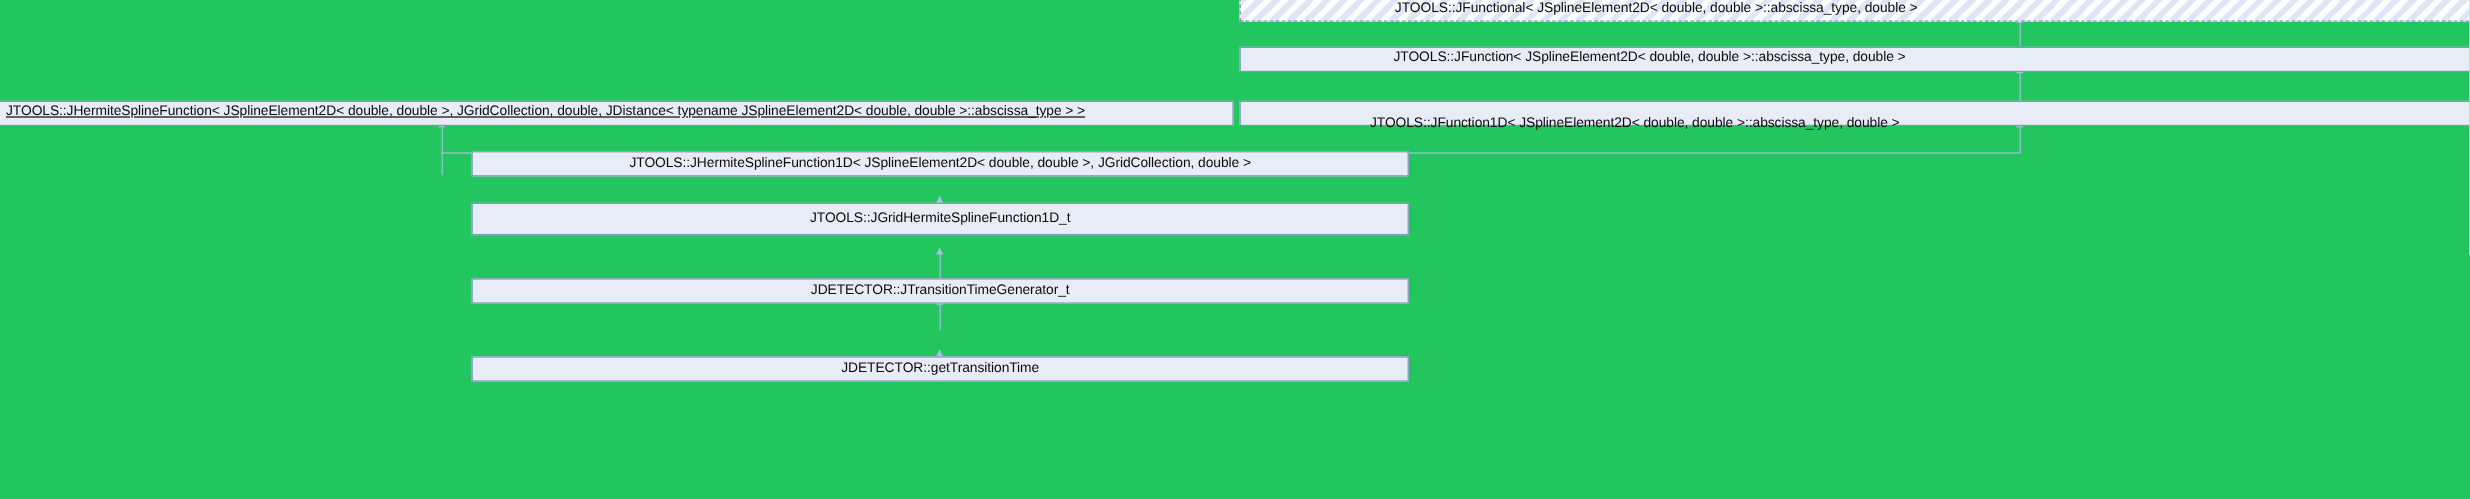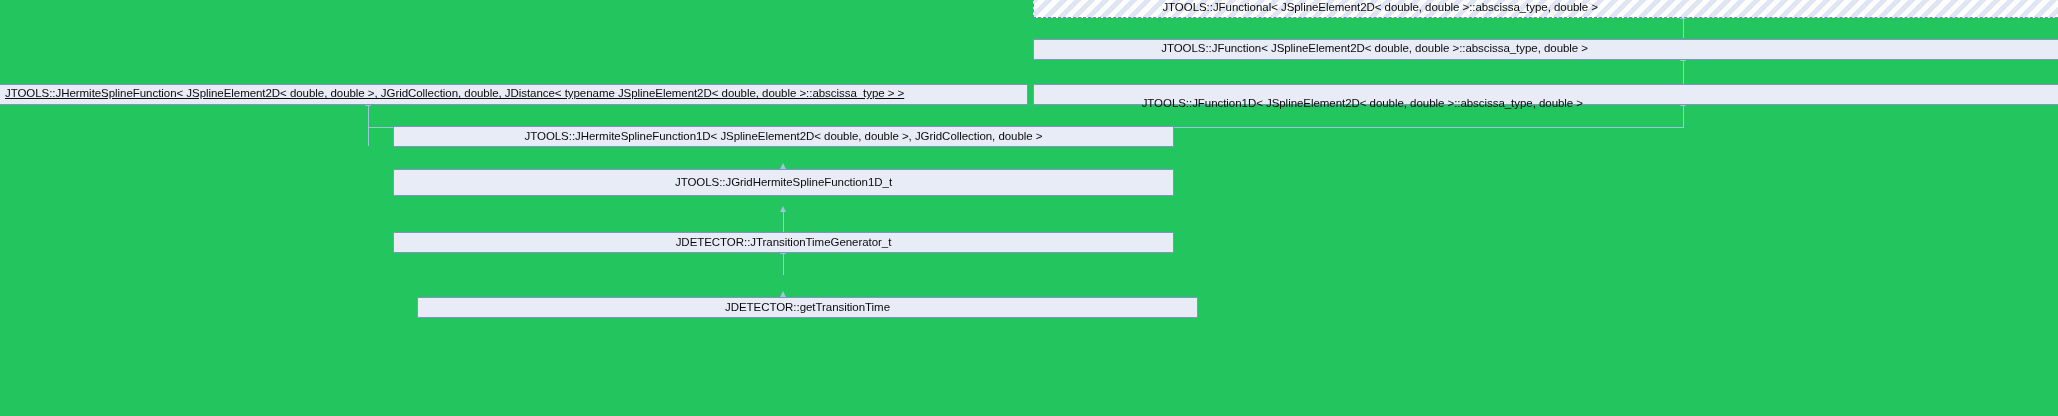--- a/index.html
+++ b/index.html
@@ -132,17 +132,17 @@
 
   <div class="node" style="left:393px; top:169px; width:781px; height:27px;">
     <span class="label">JTOOLS::JGridHermiteSplineFunction1D_t</span>
   </div>
 
   <div class="node" style="left:393px; top:212px; width:781px; height:21px;margin-top:20px;">
     <span class="label">JDETECTOR::JTransitionTimeGenerator_t</span>
   </div>
 
 
-  <div class="node" style="left:393px; top:297px; width:781px; height:21px;margin-left:24px;">
+  <div class="node" style="left:393px; top:297px; width:781px; height:21px;">
     <span class="label">JDETECTOR::getTransitionTime</span>
   </div>
 
 </div>
 
 </body></html>

